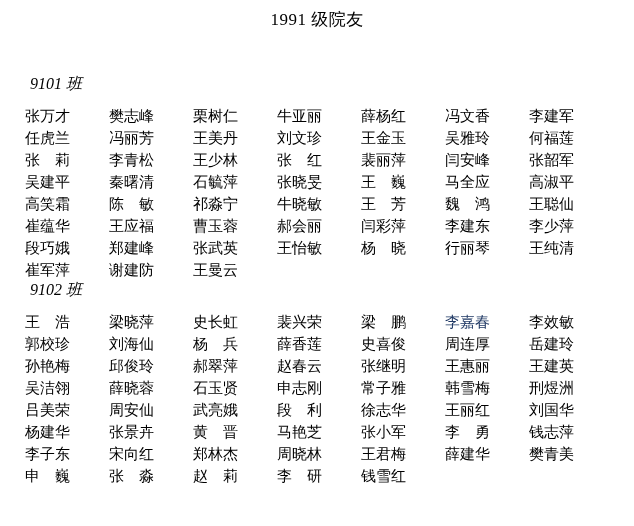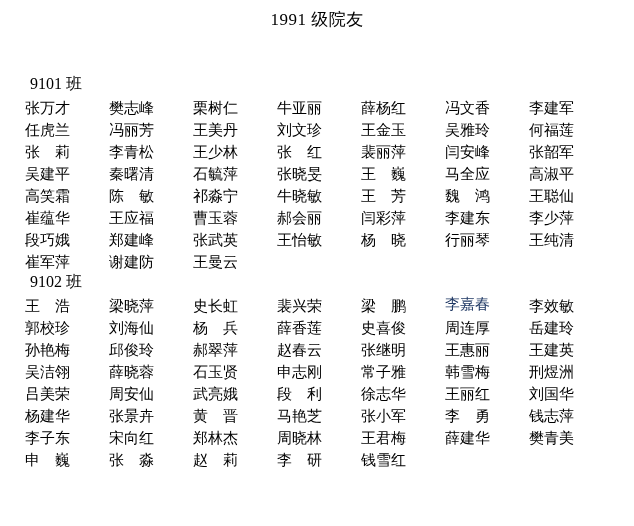--- a/index.html
+++ b/index.html
@@ -18,43 +18,43 @@
     margin-top: 8px;
     text-align: center;
     font-size: 17px;
     font-weight: normal;
     letter-spacing: 0.5px;
   }
   .section-heading {
     margin-left: 30px;
     font-size: 16px;
     line-height: 18px;
+    font-style: italic;
   }
   .section-heading.first {
     margin-top: 44px;
   }
   .section-heading.second {
   }
   .name-grid {
     margin-left: 25px;
-    margin-top: 4px;
+    margin-top: 12px;
     display: grid;
     grid-template-columns: repeat(7, 84px);
   }
   .cell {
     height: 22px;
     line-height: 22px;
     font-size: 15px;
     white-space: pre;
     color: #000000;
   }
   .cell.highlight {
     color: var(--hl, #1F3864);
     cursor: pointer;
-    font-family: Liberation Mono, monospace;
   }
 </style>
 </head>
 <body>
 
 <div class="page-title">1991 级院友</div>
 
 <div class="section-heading first">9101 班</div>
 
 <div class="name-grid">

